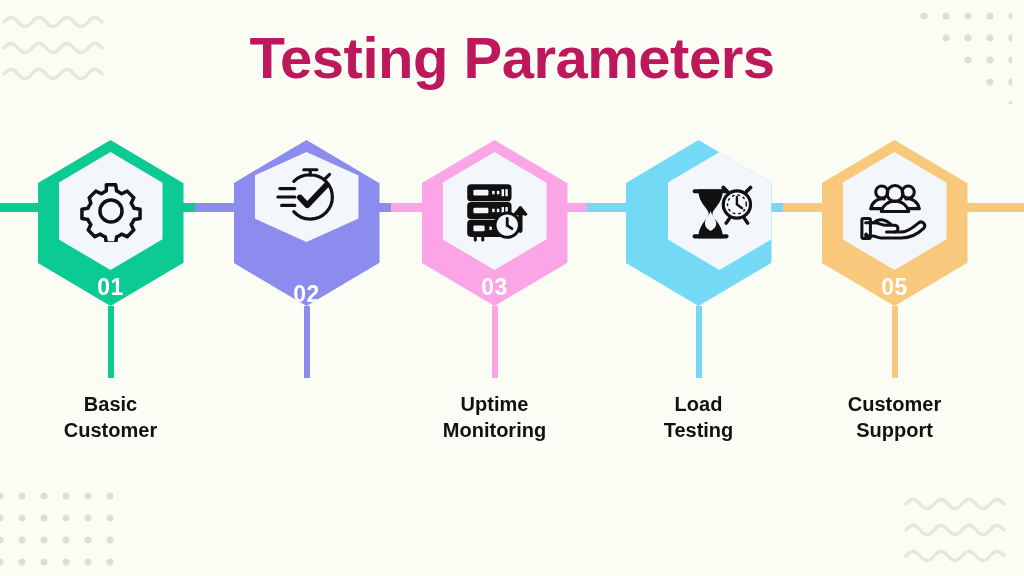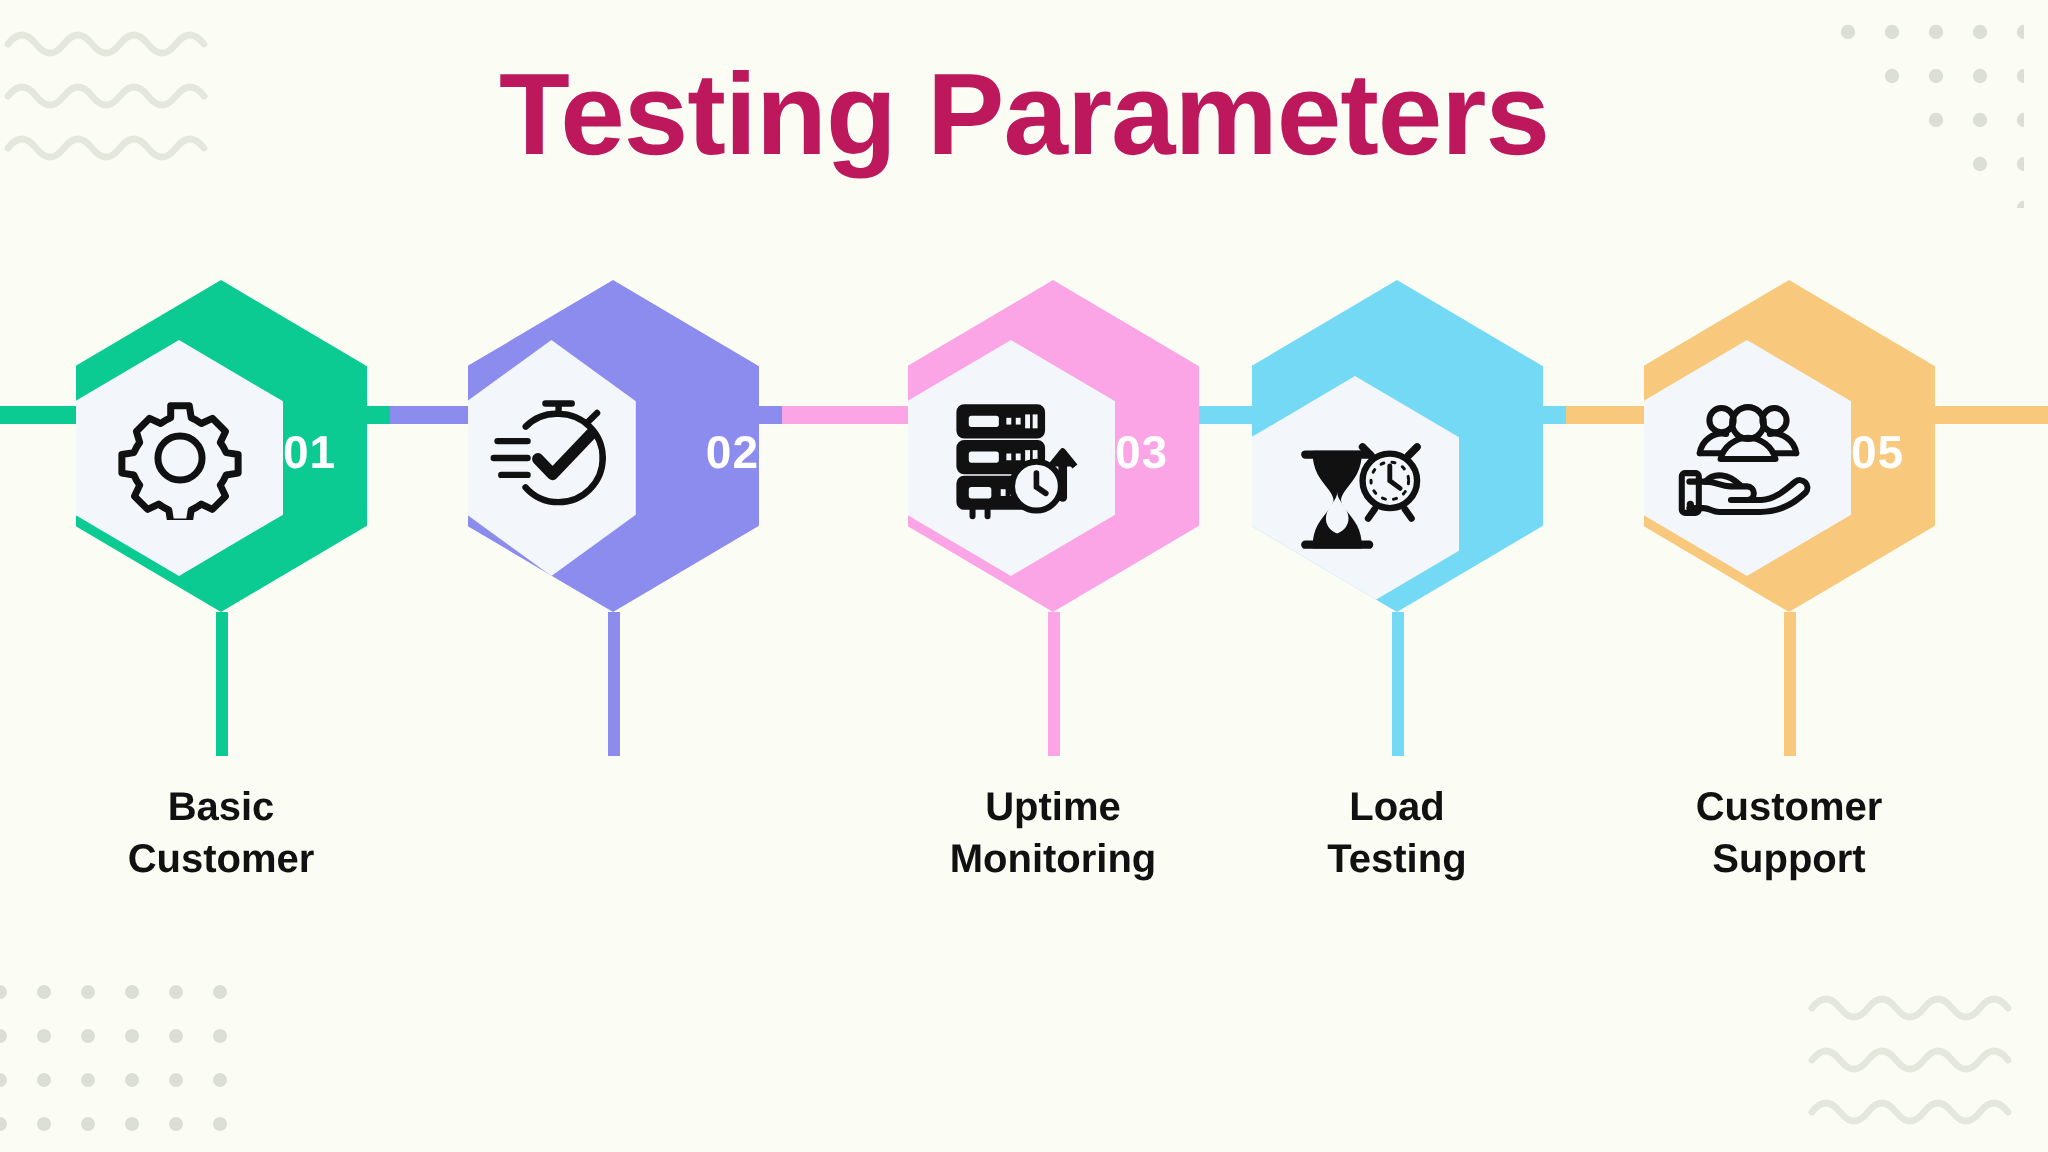--- a/index.html
+++ b/index.html
@@ -71,20 +71,21 @@
 
   .hex-outer {
     position: absolute;
     left: 50%;
     top: 0;
     transform: translateX(-50%);
     width: 146px;
     height: 166px;
     clip-path: polygon(50% 0%, 100% 26%, 100% 74%, 50% 100%, 0% 74%, 0% 26%);
     display: flex;
+    flex-direction: column;
     align-items: center;
   }
 
   .hex-inner {
     margin-top: 12px;
     width: 104px;
     height: 118px;
     background: #f3f6fb;
     clip-path: polygon(50% 0%, 100% 26%, 100% 74%, 50% 100%, 0% 74%, 0% 26%);
     display: flex;
@@ -229,21 +230,21 @@
       <path d="M31.5 4h14M38.5 4v5.5"></path>
       <path d="M54.5 13.5l4.5-4.5"></path>
       <path d="M6 24h16M4 33h18M8 42h14"></path>
       <path d="M27.5 33.5l7.8 8.2L56 20" stroke-width="6.2"></path>
     </svg>
           </div>
           <div class="step-number">02</div>
         </div>
         <div class="stem" style="background: rgb(139, 140, 238);"></div>
       </div>
-      <div class="step" style="left: 429px;">
+      <div class="step" style="left: 397px;">
         <div class="hex-outer" style="background: rgb(251, 165, 230);">
           <div class="hex-inner" style="background: rgb(243, 246, 251);">
             <svg width="66" height="62" viewBox="0 0 70 66" fill="none" stroke="#111">
       <g stroke-width="3.2" stroke-linejoin="round">
         <rect x="7" y="6" width="44" height="15" rx="2.5" fill="#111"></rect>
         <rect x="7" y="25" width="44" height="15" rx="2.5" fill="#111"></rect>
         <rect x="7" y="44" width="44" height="15" rx="2.5" fill="#111"></rect>
       </g>
       <g fill="#f3f6fb" stroke="none">
         <rect x="12" y="10.5" width="16" height="6" rx="1.4"></rect>

